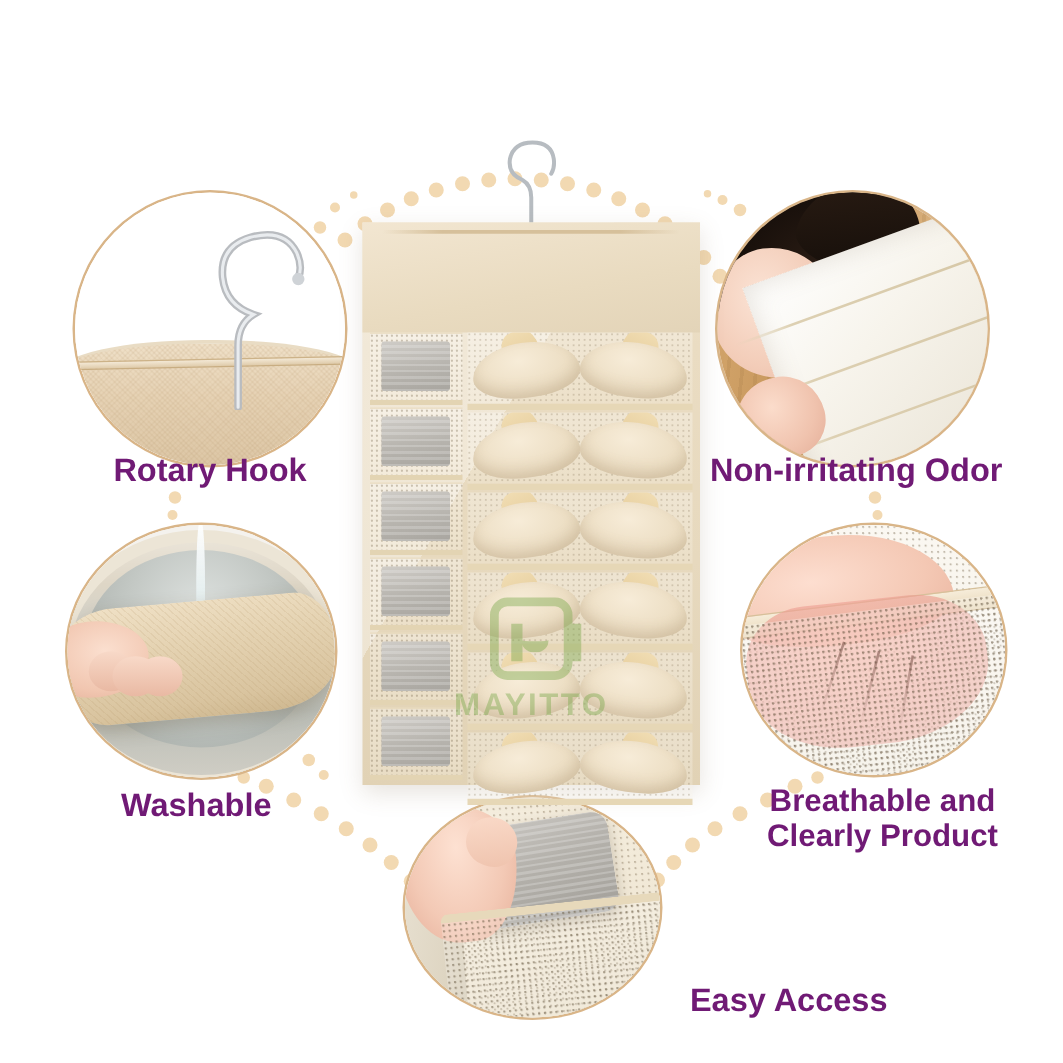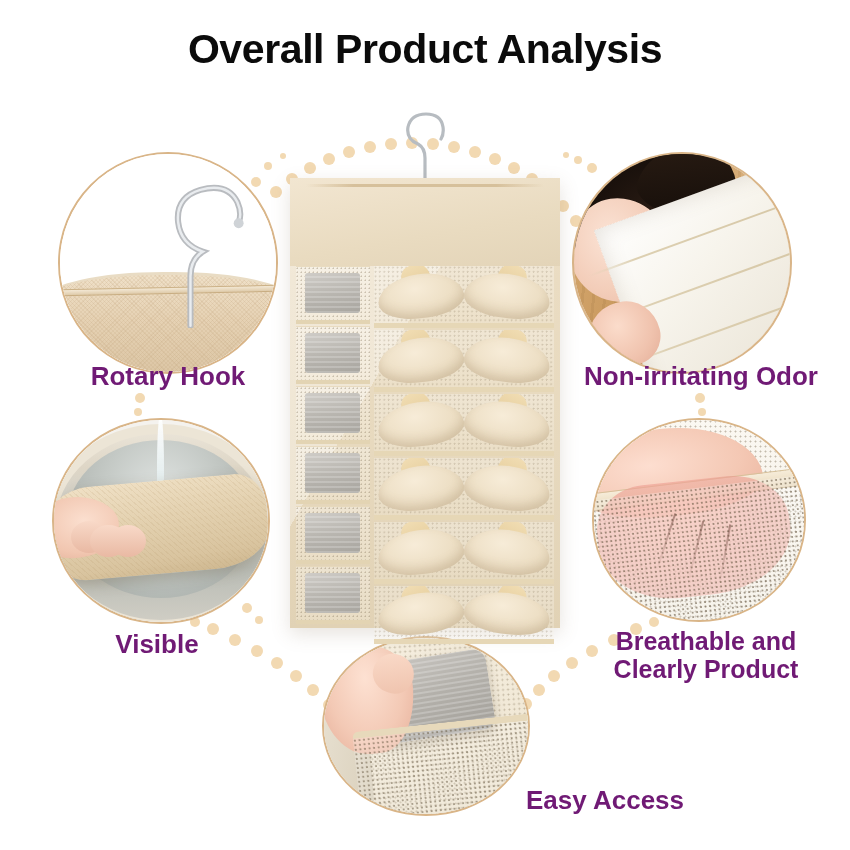--- a/index.html
+++ b/index.html
@@ -306,21 +306,20 @@
   .wm-text{
     margin-top:6px; font-size:25px; font-weight:bold; letter-spacing:2px;
     color:#79a84a; font-family:"Liberation Sans", sans-serif;
   }
 </style>
 </head>
 <body>
 
 <div id="stage">
 
-  <div class="title">Overall Product Analysis</div>
 
   <svg class="dots" viewBox="0 0 850 850">
     <defs>
       <g id="d"></g>
     </defs>
 
     <g fill="#f2d9b2">
       <circle cx="276" cy="192" r="6"></circle>
         <circle cx="292" cy="179" r="6"></circle>
       <circle cx="310" cy="168" r="6"></circle>
@@ -411,38 +410,38 @@
         <div class="od-face"></div>
         <div class="od-lip"></div>
         <div class="od-cloth">
           <div class="ln" style="top:20%;"></div>
           <div class="ln" style="top:44%;"></div>
           <div class="ln" style="top:68%;"></div>
         </div>
         <div class="od-hand"></div>
       </div>
     </div>
-    <div class="flabel" style="left:552px; top:362px; width:266px; font-size:26px;text-align:right;">Non-irritating Odor</div>
+    <div class="flabel" style="left:552px; top:362px; width:266px; font-size:26px;">Non-irritating Odor</div>
   </div>
 
   <div class="feature">
     <div class="circ" style="left:52px; top:418px; width:218px; height:206px;">
       <div class="circ-inner">
         <div class="ws-bg"></div>
         <div class="ws-basin"></div>
         <div class="ws-water-inner"></div>
         <div class="ws-stream"></div>
         <div class="ws-cloth"></div>
         <div class="ws-hand"></div>
         <div class="ws-finger" style="left:8%; top:50%;"></div>
         <div class="ws-finger" style="left:17%; top:52%;"></div>
         <div class="ws-finger" style="left:26%; top:52%;"></div>
       </div>
     </div>
-    <div class="flabel" style="left:42px; top:630px; width:230px; font-size:26px;">Visible</div>
+    <div class="flabel" style="left:42px; top:630px; width:230px; font-size:26px;">Washable</div>
   </div>
 
   <div class="feature">
     <div class="circ" style="left:592px; top:418px; width:214px; height:204px;">
       <div class="circ-inner">
         <div class="br-bg"></div>
         <div class="br-hand"></div>
         <div class="br-band"></div>
         <div class="br-hand-lower"></div>
         <div class="br-mesh"></div>
@@ -460,21 +459,21 @@
       <div class="circ-inner">
         <div class="ea-bg"></div>
         <div class="ea-door"></div>
         <div class="ea-panel"></div>
         <div class="ea-sock"></div>
         <div class="ea-hand"></div>
         <div class="ea-thumb"></div>
         <div class="ea-pocket"></div>
       </div>
     </div>
-    <div class="flabel" style="left:500px; top:786px; width:210px; font-size:26px; text-align:center;">Easy Access</div>
+    <div class="flabel" style="left:500px; top:786px; width:210px; font-size:26px; text-align:right;">Easy Access</div>
   </div>
 
   <div id="product">
     <svg class="p-hook" viewBox="0 0 62 78">
       <path d="M31 78 L31 50 Q31 40 24 36 Q12 31 14 19 Q17 6 32 6 Q47 6 49 19 Q50 26 47 31" fill="none" stroke="#b7bcc1" stroke-width="3.2" stroke-linecap="round"></path>
     </svg>
 
     <div class="p-body">
       <div class="p-top">
         <div class="p-topseam"></div>
@@ -533,16 +532,20 @@
             <div class="cup r"></div>
         </div>
         <div class="p-bigpocket" style="top:320px; height:58px;">
           <div class="strap l"></div>
             <div class="strap r"></div>
           <div class="cup l"></div>
             <div class="cup r"></div>
         </div>
       </div>
 
+      <div class="wm">
+        <div class="wm-mark"></div>
+        <div class="wm-text">MAYITTO</div>
+      </div>
     </div>
   </div>
 
 </div>
 
 </body></html>

